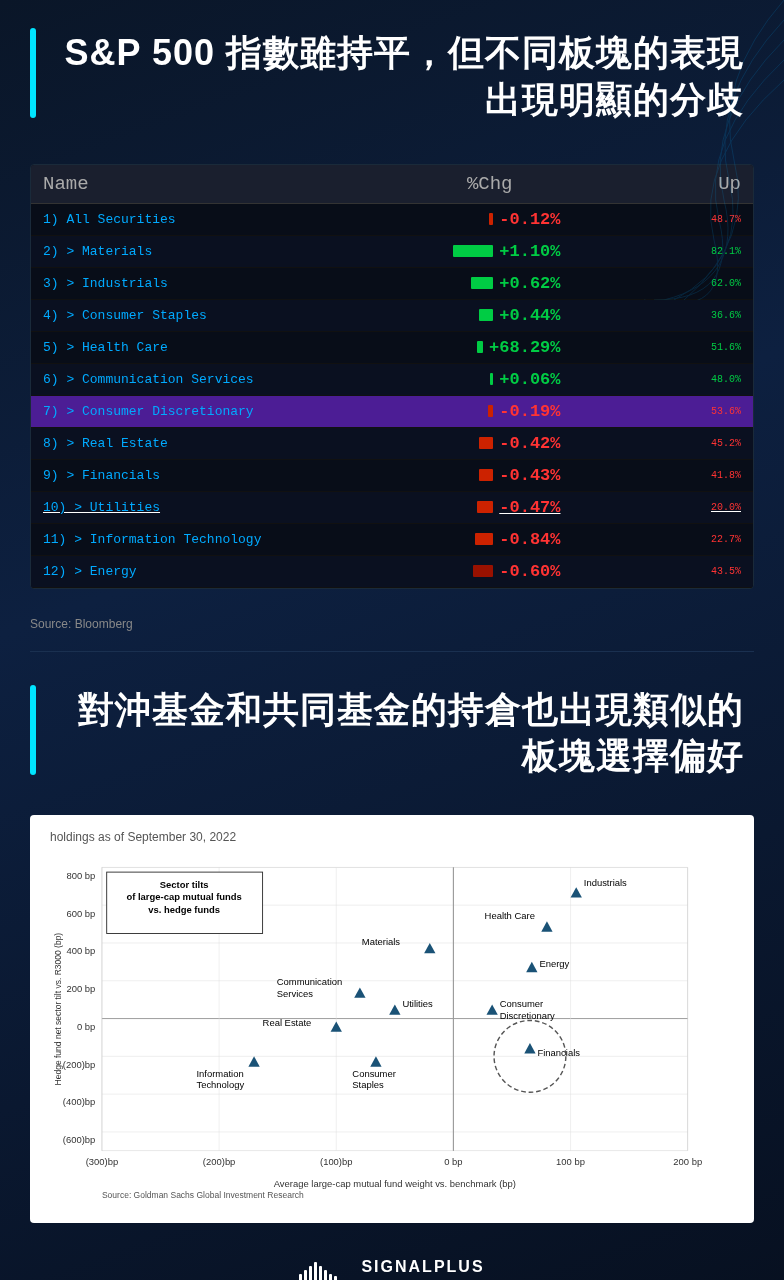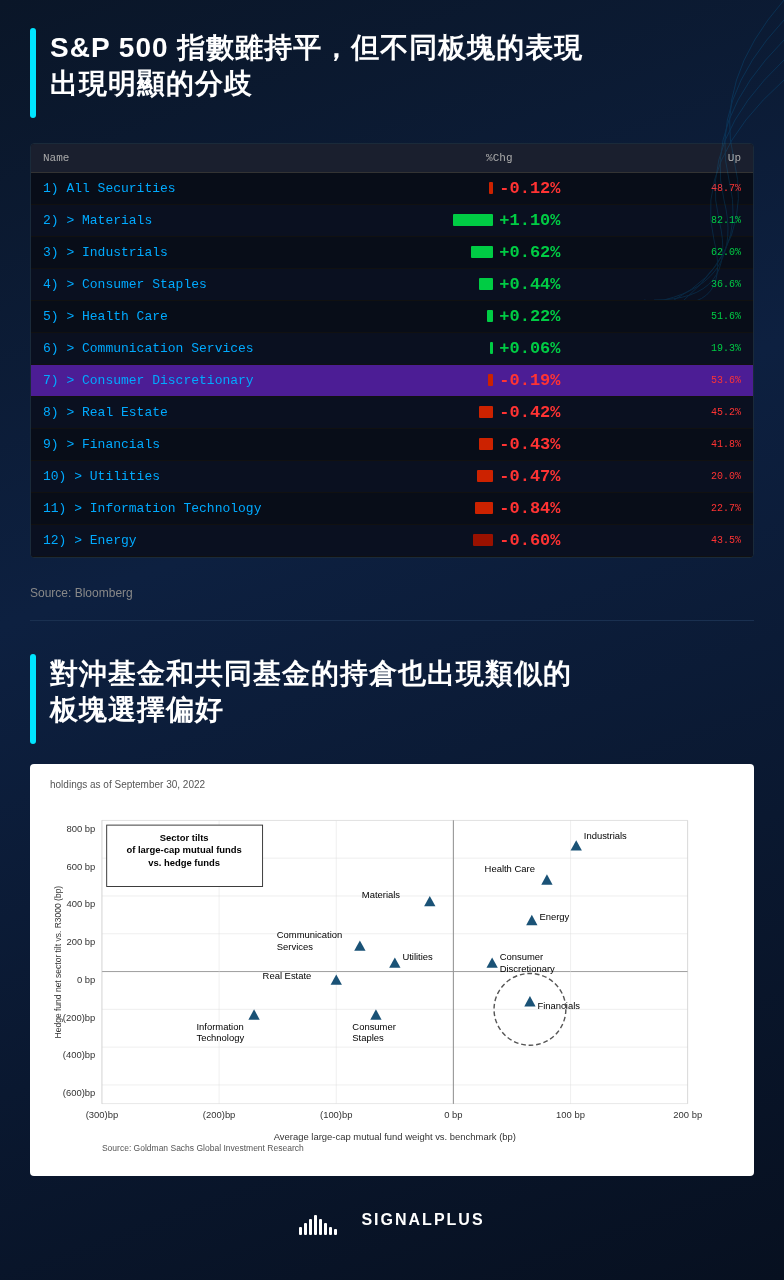--- a/index.html
+++ b/index.html
@@ -16,25 +16,26 @@
     
     .deco-lines {
       position: absolute;
       top: 0; right: 0;
       width: 250px; height: 300px;
       opacity: 0.3;
       pointer-events: none;
     }
 
     .main-title {
-      font-size: 28px;
+      font-size: 36px;
       font-weight: bold;
       color: #ffffff;
       line-height: 1.3;
       letter-spacing: 1px;
+      text-align: right;
     }
 
     
     .table-container {
       margin: 20px 30px;
       background: #0a0f1a;
       border: 1px solid #1a2a3a;
       border-radius: 4px;
       overflow: hidden;
     }
@@ -48,21 +49,21 @@
 
     .market-table thead tr {
       background: #1a1f2e;
       border-bottom: 1px solid #333;
     }
 
     .market-table thead th {
       padding: 8px 12px;
       color: #aaa;
       font-weight: normal;
-      font-size: 11px;
+      font-size: 19px;
     }
 
     .market-table thead th.col-name { text-align: left; width: 50%; }
     .market-table thead th.col-chg { text-align: right; width: 25%; }
     .market-table thead th.col-up { text-align: right; width: 25%; }
 
     .market-table tbody tr {
       border-bottom: 1px solid #111;
     }
 
@@ -118,23 +119,23 @@
     .chart-container {
       margin: 15px 30px;
       background: #fff;
       border-radius: 4px;
       padding: 15px 20px;
       color: #000;
       position: relative;
     }
 
     .chart-header-text {
-      font-size: 10px;
+      font-size: 12px;
       color: #555;
-      margin-bottom: 11px;
+      margin-bottom: 4px;
     }
 
     .chart-area {
       position: relative;
       width: 100%;
       height: 360px;
     }
 
     .chart-svg {
       width: 100%;
@@ -262,34 +263,34 @@
               <span class="positive">+0.44%</span>
             </div>
           </td>
           <td class="col-up positive">36.6%</td>
         </tr>
         <tr style="background: rgb(8, 13, 24); margin-left: 8px;">
           <td class="col-name">5) &gt; Health Care</td>
           <td class="col-chg">
             <div class="bar-cell">
               <span class="bar-indicator bar-green" style="width: 6px;"></span>
-              <span class="positive">+0.22%</span>
+              <span class="positive">+68.29%</span>
             </div>
           </td>
           <td class="col-up positive">51.6%</td>
         </tr>
         <tr style="background: rgb(10, 16, 32);">
           <td class="col-name">6) &gt; Communication Services</td>
           <td class="col-chg">
             <div class="bar-cell">
               <span class="bar-indicator bar-green" style="width: 3px;"></span>
               <span class="positive">+0.06%</span>
             </div>
           </td>
-          <td class="col-up positive">19.3%</td>
+          <td class="col-up positive">48.0%</td>
         </tr>
         <tr style="background: #4c1d95;">
           <td class="col-name">7) &gt; Consumer Discretionary</td>
           <td class="col-chg">
             <div class="bar-cell">
               <span class="bar-indicator bar-red" style="width: 5px;"></span>
               <span class="negative">-0.19%</span>
             </div>
           </td>
           <td class="col-up negative">53.6%</td>
@@ -307,21 +308,21 @@
         <tr style="background: rgb(8, 13, 24);">
           <td class="col-name">9) &gt; Financials</td>
           <td class="col-chg">
             <div class="bar-cell">
               <span class="bar-indicator bar-red" style="width: 14px;"></span>
               <span class="negative">-0.43%</span>
             </div>
           </td>
           <td class="col-up negative">41.8%</td>
         </tr>
-        <tr style="background: rgb(10, 16, 32);">
+        <tr style="background: rgb(10, 16, 32); text-decoration: underline;">
           <td class="col-name">10) &gt; Utilities</td>
           <td class="col-chg">
             <div class="bar-cell">
               <span class="bar-indicator bar-red" style="width: 16px;"></span>
               <span class="negative">-0.47%</span>
             </div>
           </td>
           <td class="col-up negative">20.0%</td>
         </tr>
         <tr style="background: rgb(8, 13, 24);">

